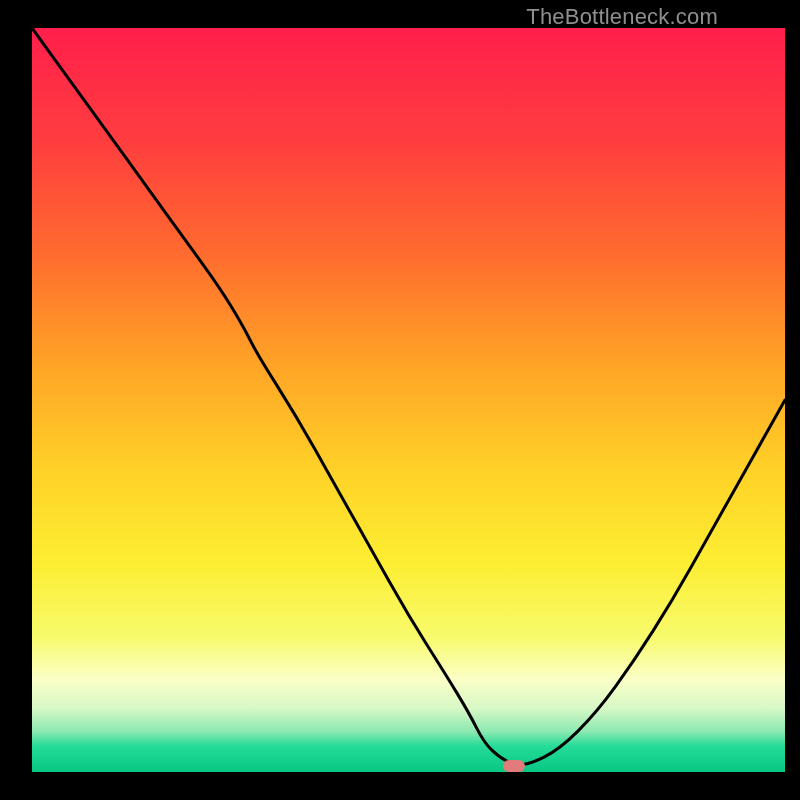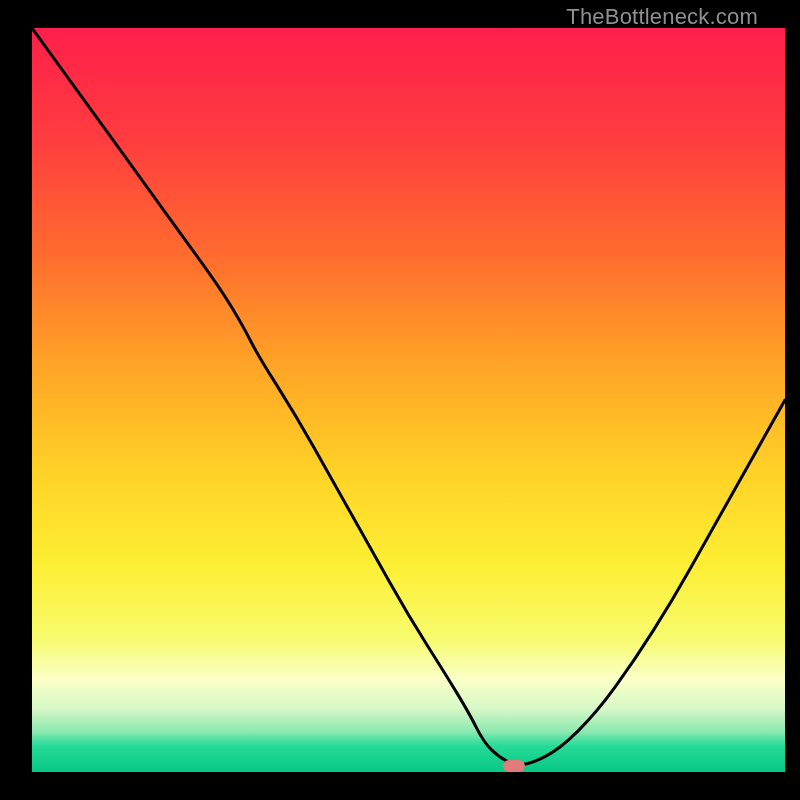--- a/index.html
+++ b/index.html
@@ -9,21 +9,20 @@
     height: 800px;
     background: #000;
     overflow: hidden;
     font-family: Arial, Helvetica, sans-serif;
   }
   .frame {
     position: relative;
     width: 732px;
     height: 800px;
     background: #000;
-    padding-left: 40px;
   }
   .watermark {
     position: absolute;
     top: 4px;
     right: 14px;
     color: #8f8f8f;
     font-size: 22px;
     letter-spacing: 0.2px;
   }
   svg {

